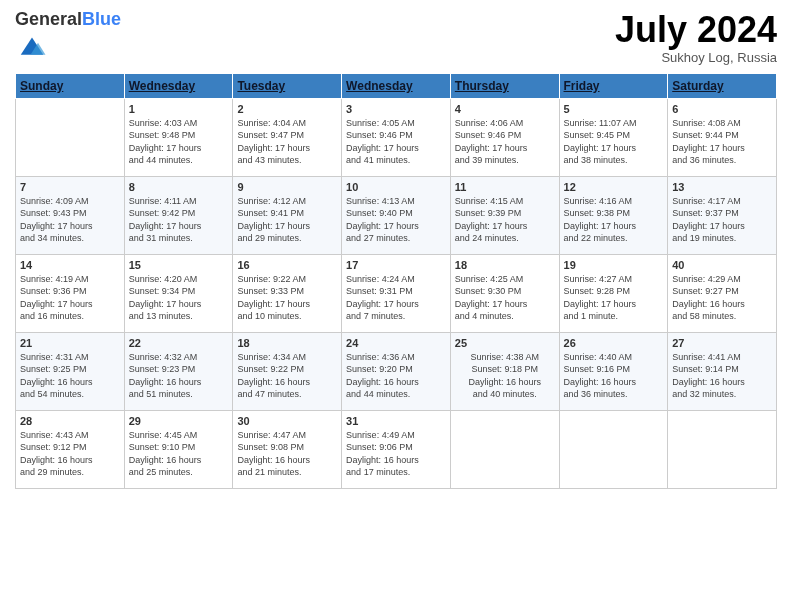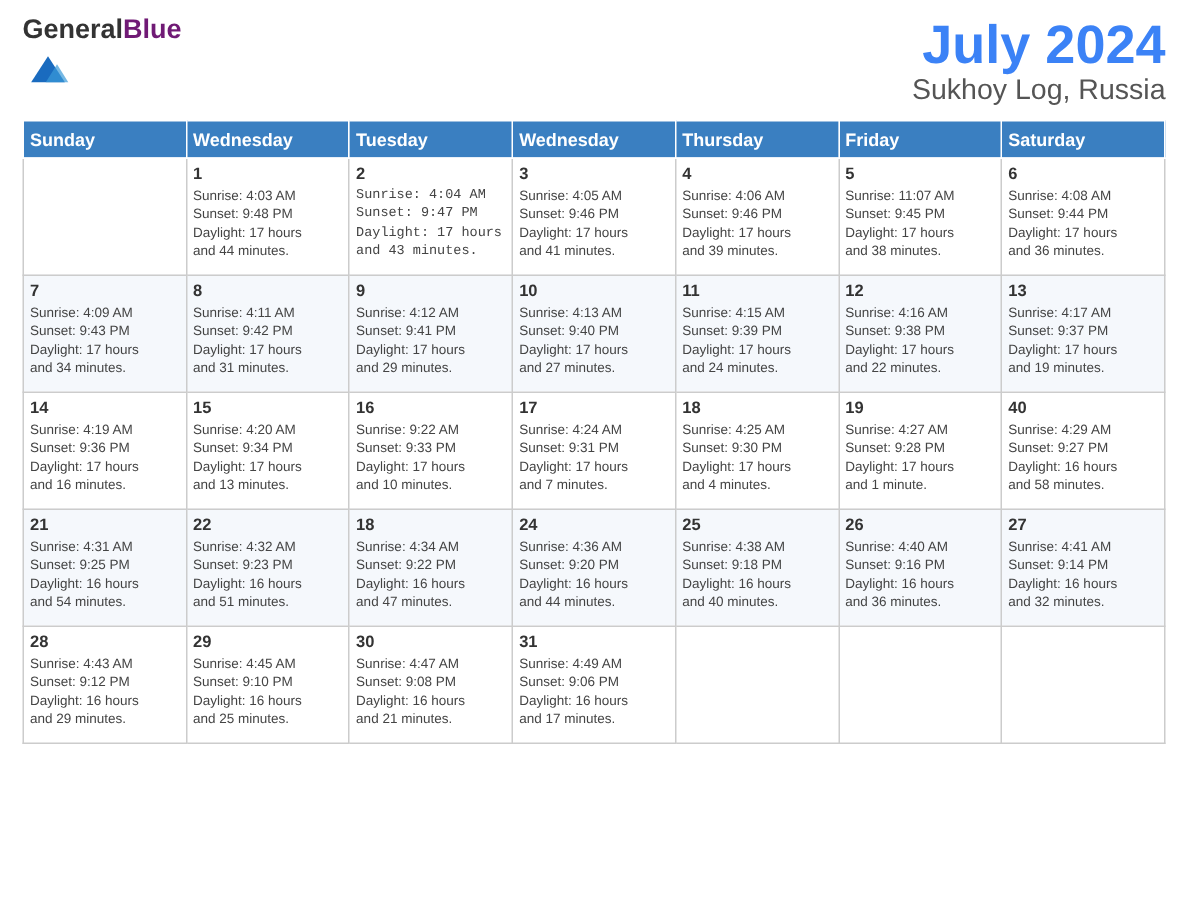--- a/index.html
+++ b/index.html
@@ -25,52 +25,53 @@
     .logo {
       display: flex;
       align-items: center;
     }
     .logo-text {
       font-size: 18px;
       font-weight: bold;
       line-height: 1.1;
     }
     .logo-general { color: #333; }
-    .logo-blue { color: #701a75; }
+    .logo-blue { color: #3b82f6; }
     .logo-icon {
       width: 30px;
       height: 30px;
       margin-left: 2px;
     }
     .title-block {
       text-align: right;
     }
     .month-title {
       font-size: 36px;
       font-weight: bold;
-      color: #3b82f6;
+      color: #000000;
       line-height: 1.1;
     }
     .location {
-      font-size: 19px;
+      font-size: 13px;
       color: #555;
     }
     table {
       width: 100%;
       border-collapse: collapse;
       table-layout: fixed;
     }
     thead tr th {
       background: #3a7fc1;
-      color: #ffffff;
+      color: #0f172a;
       font-size: 12px;
       font-weight: bold;
       padding: 5px 4px;
       text-align: left;
       border: 1px solid #fff;
+      text-decoration: underline;
     }
     tbody tr td {
       border: 1px solid #ccc;
       vertical-align: top;
       padding: 4px 4px;
       font-size: 9.5px;
       color: #333;
       height: 78px;
     }
     tbody tr:nth-child(even) td {
@@ -134,21 +135,21 @@
           <td class="empty-cell"></td>
           <td>
             <span class="day-num">1</span>
             <div class="cell-text" style="white-space: pre-line;">Sunrise: 4:03 AM
 Sunset: 9:48 PM
 Daylight: 17 hours
 and 44 minutes.</div>
           </td>
           <td>
             <span class="day-num">2</span>
-            <div class="cell-text" style="white-space: pre-line; font-family: Liberation Mono, monospace;">Sunrise: 4:04 AM
+            <div class="cell-text" style="white-space: pre-line;">Sunrise: 4:04 AM
 Sunset: 9:47 PM
 Daylight: 17 hours
 and 43 minutes.</div>
           </td>
           <td>
             <span class="day-num">3</span>
             <div class="cell-text" style="white-space: pre-line;">Sunrise: 4:05 AM
 Sunset: 9:46 PM
 Daylight: 17 hours
 and 41 minutes.</div>
@@ -301,21 +302,21 @@
           </td>
           <td>
             <span class="day-num">24</span>
             <div class="cell-text" style="white-space: pre-line;">Sunrise: 4:36 AM
 Sunset: 9:20 PM
 Daylight: 16 hours
 and 44 minutes.</div>
           </td>
           <td>
             <span class="day-num">25</span>
-            <div class="cell-text" style="white-space: pre-line;">Sunrise: 4:38 AM
+            <div class="cell-text" style="white-space: pre-line; text-align: center;">Sunrise: 4:38 AM
 Sunset: 9:18 PM
 Daylight: 16 hours
 and 40 minutes.</div>
           </td>
           <td>
             <span class="day-num">26</span>
             <div class="cell-text" style="white-space: pre-line;">Sunrise: 4:40 AM
 Sunset: 9:16 PM
 Daylight: 16 hours
 and 36 minutes.</div>

